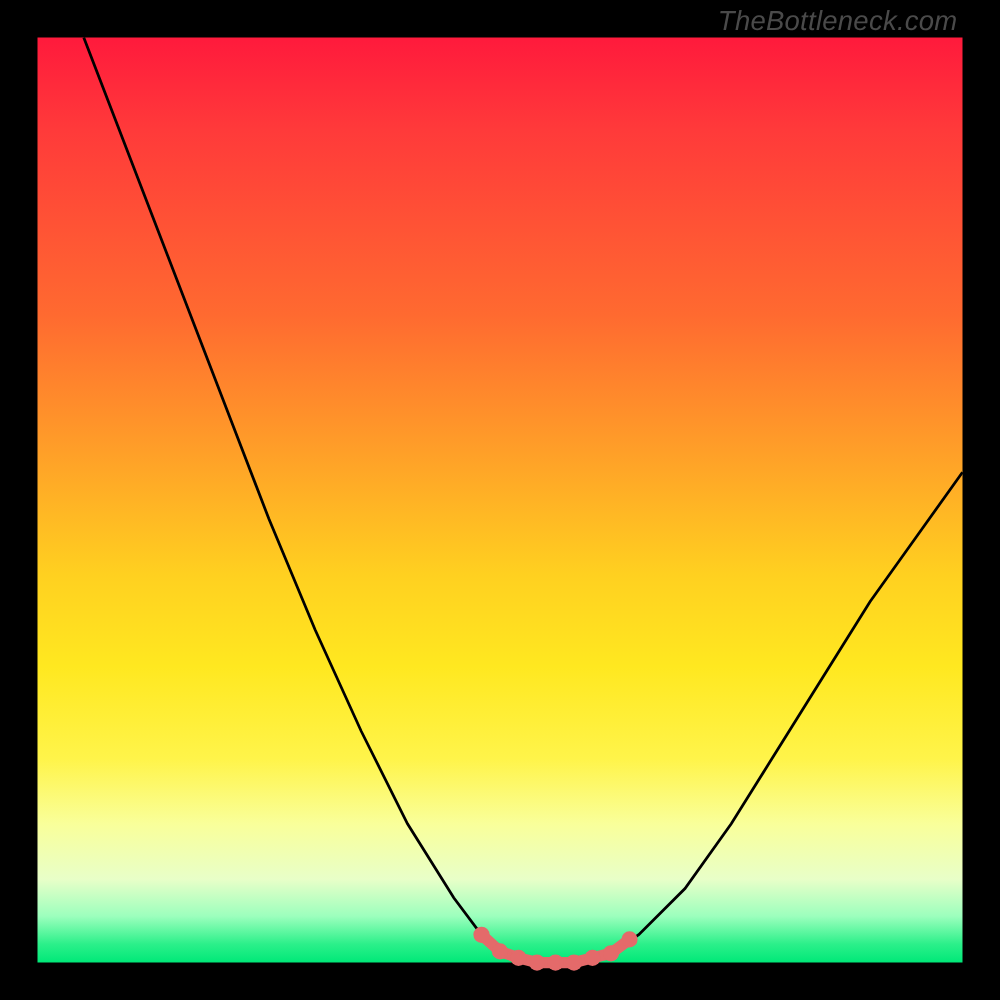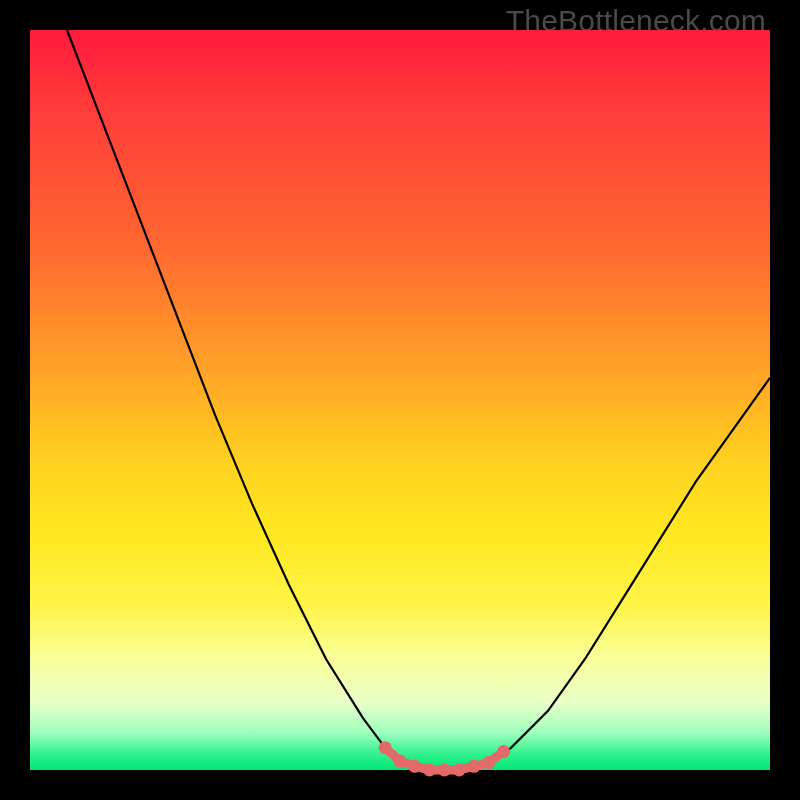--- a/index.html
+++ b/index.html
@@ -38,24 +38,25 @@
       #9cffbd 95%,
       #2cf08a 98%,
       #00e878 100%
     );
   }
   .watermark {
     position: absolute;
     top: 4px;
     right: 34px;
     color: #4a4a4a;
-    font-size: 30px;
+    font-size: 22px;
     font-weight: 500;
     letter-spacing: 0.2px;
     user-select: none;
+    font-style: italic;
   }
   svg.curve {
     position: absolute;
     left: 0;
     top: 0;
     width: 740px;
     height: 740px;
     overflow: visible;
   }
 </style>

